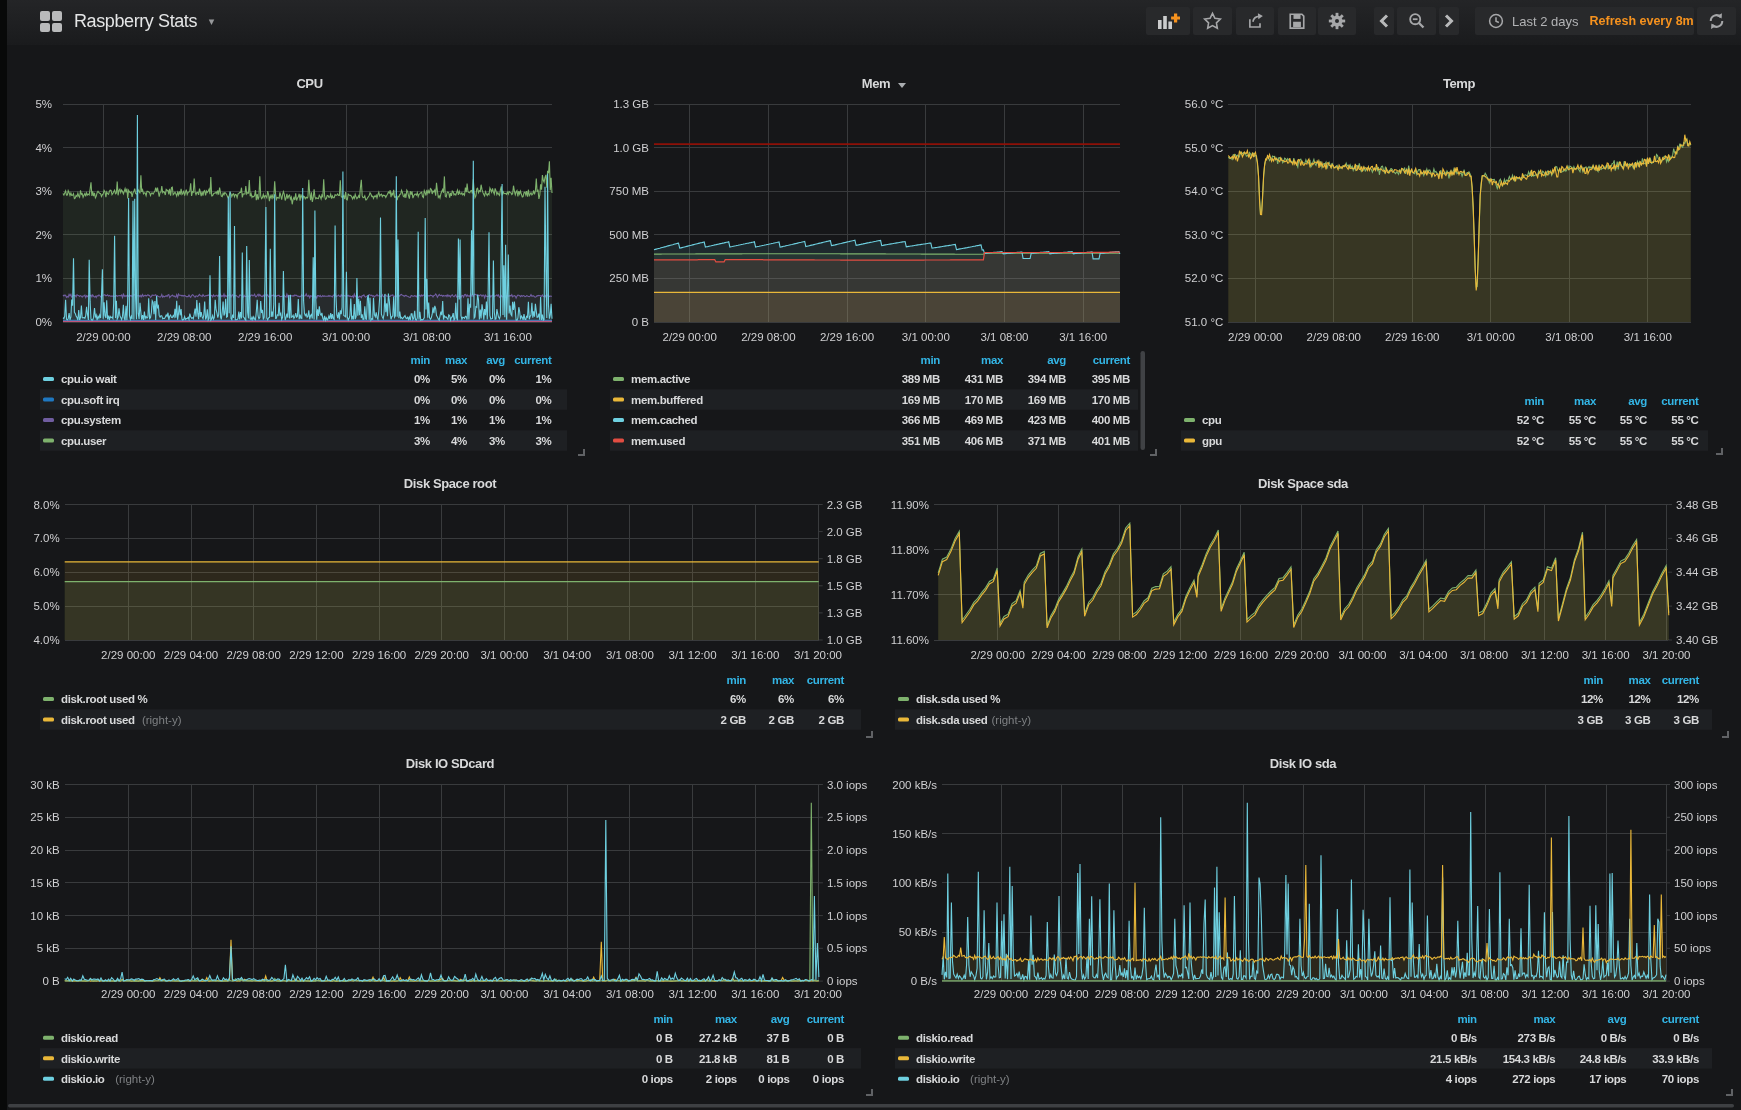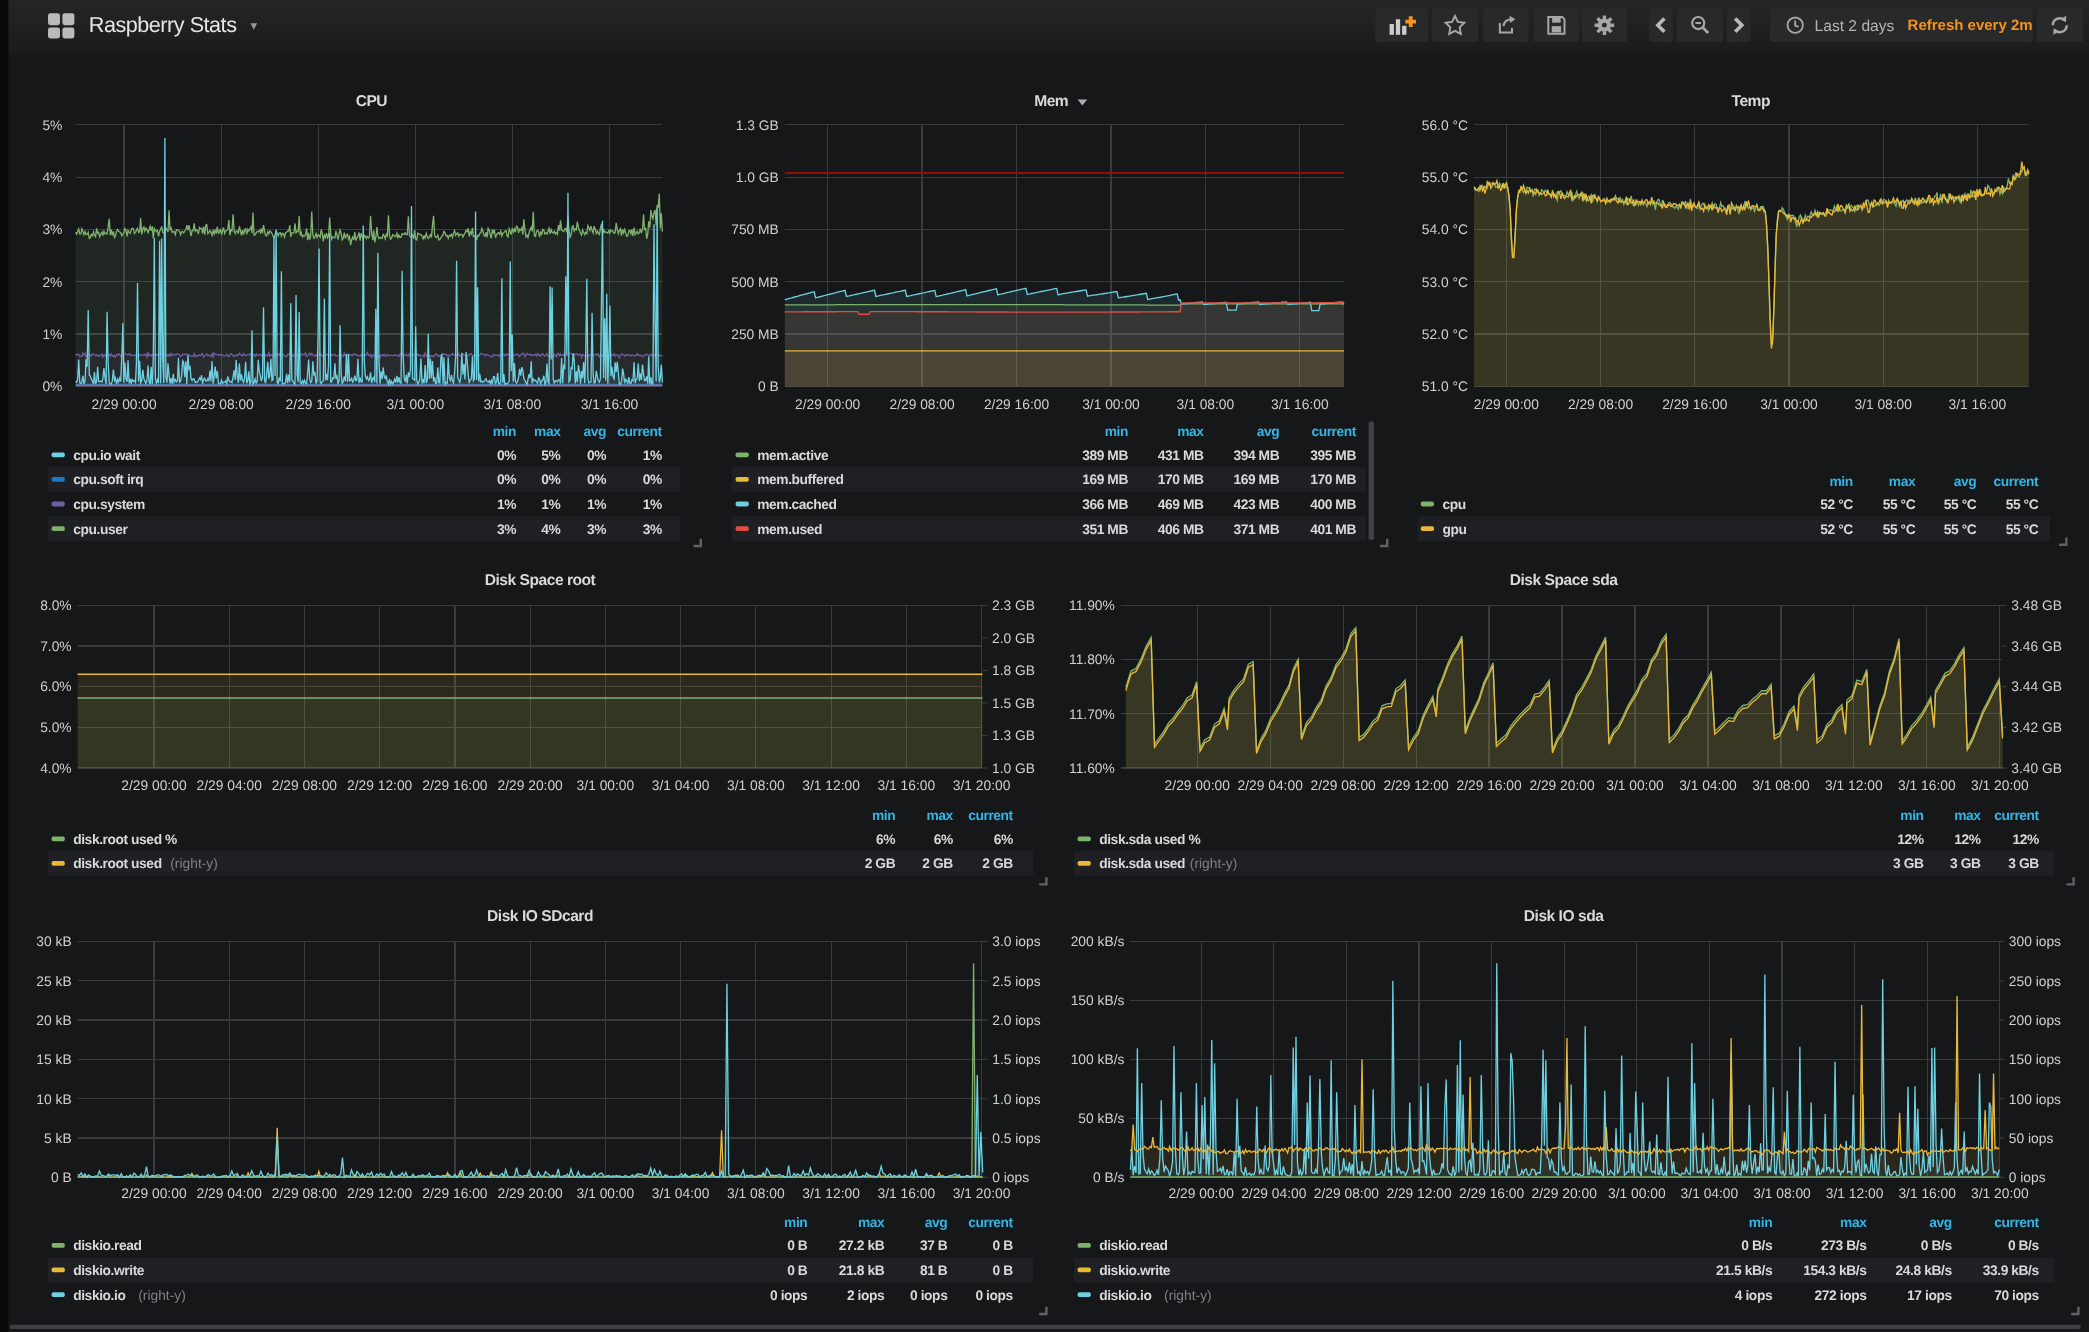--- a/index.html
+++ b/index.html
@@ -2,21 +2,21 @@
 <html><head><meta charset="utf-8"><style>
 html,body{margin:0;padding:0;background:#161719;width:1741px;height:1110px;overflow:hidden;}
 body{font-family:"Liberation Sans",sans-serif;position:relative;}
 .nav{position:absolute;top:0;left:4px;width:1741px;height:45px;background:linear-gradient(#242527,#1a1b1d);}
 .edge{position:absolute;top:0;left:0;width:7px;height:1110px;background:#080909;}
 .gridicon{position:absolute;left:36px;top:11px;width:22px;height:21px;display:grid;grid-template-columns:10px 10px;grid-template-rows:9.5px 9.5px;gap:2px;}
 .gridicon div{background:#b9babb;border-radius:2px;}
 .dashtitle{position:absolute;left:70px;top:11px;font-size:18px;font-weight:400;color:#e4e5e6;letter-spacing:-0.4px;}
 .caret{font-size:11px;color:#96989a;margin-left:7px;vertical-align:2px;}
 .btn{position:absolute;top:7px;height:28px;background:#28292b;border-radius:2px;display:flex;align-items:center;justify-content:center;}
-.timepick{justify-content:center;padding-left:13px;box-sizing:border-box;white-space:nowrap;overflow:hidden;}
+.timepick{justify-content:flex-start;padding-left:13px;box-sizing:border-box;white-space:nowrap;overflow:hidden;}
 .tptxt{color:#b2b3b5;font-size:13px;font-weight:500;}
 .tporange{color:#f6921e;font-size:12.5px;font-weight:700;margin-left:11px;}
 </style></head>
 <body>
 <svg width="1741" height="1110" viewBox="0 0 1741 1110" style="position:absolute;top:0;left:0">
     <g shape-rendering="crispEdges">
       <line x1="63.0" y1="104.0" x2="552.0" y2="104.0" stroke="#393b3d" stroke-width="1"></line>
       <line x1="63.0" y1="147.6" x2="552.0" y2="147.6" stroke="#393b3d" stroke-width="1"></line>
       <line x1="63.0" y1="191.2" x2="552.0" y2="191.2" stroke="#393b3d" stroke-width="1"></line>
       <line x1="63.0" y1="234.8" x2="552.0" y2="234.8" stroke="#393b3d" stroke-width="1"></line>
@@ -570,21 +570,21 @@
     <svg width="10" height="14" viewBox="0 0 10 14">
         <path d="M2 1.5 L7.5 7 L2 12.5" fill="none" stroke="#b8b9ba" stroke-width="3"></path>
       </svg>
   </div>
   <div class="btn timepick" style="left:1471px;width:219px">
     <svg width="16" height="16" viewBox="0 0 20 20" style="margin-right:8px;flex:none">
         <circle cx="10" cy="10" r="8" fill="none" stroke="#a6a7a9" stroke-width="1.9"></circle>
         <path d="M10 5.2V10.4l3.6 1.4" fill="none" stroke="#a6a7a9" stroke-width="1.9"></path>
       </svg>
     <span class="tptxt">Last 2 days</span>
-      <span class="tporange">Refresh every 2m</span>
+      <span class="tporange">Refresh every 8m</span>
   </div>
   <div class="btn" style="left:1693px;width:39px">
     <svg width="19" height="18" viewBox="0 0 24 24">
         <path d="M4.3 12a7.7 7.7 0 0 1 13.3-5.3" fill="none" stroke="#a6a7a9" stroke-width="2.7"></path>
         <path d="M19.7 12a7.7 7.7 0 0 1-13.3 5.3" fill="none" stroke="#a6a7a9" stroke-width="2.7"></path>
         <path d="M19.2 1.5 L18.8 8.6 L12.7 5.4z" fill="#a6a7a9"></path>
         <path d="M4.8 22.5 L5.2 15.4 L11.3 18.6z" fill="#a6a7a9"></path>
       </svg>
   </div>
 </div>

